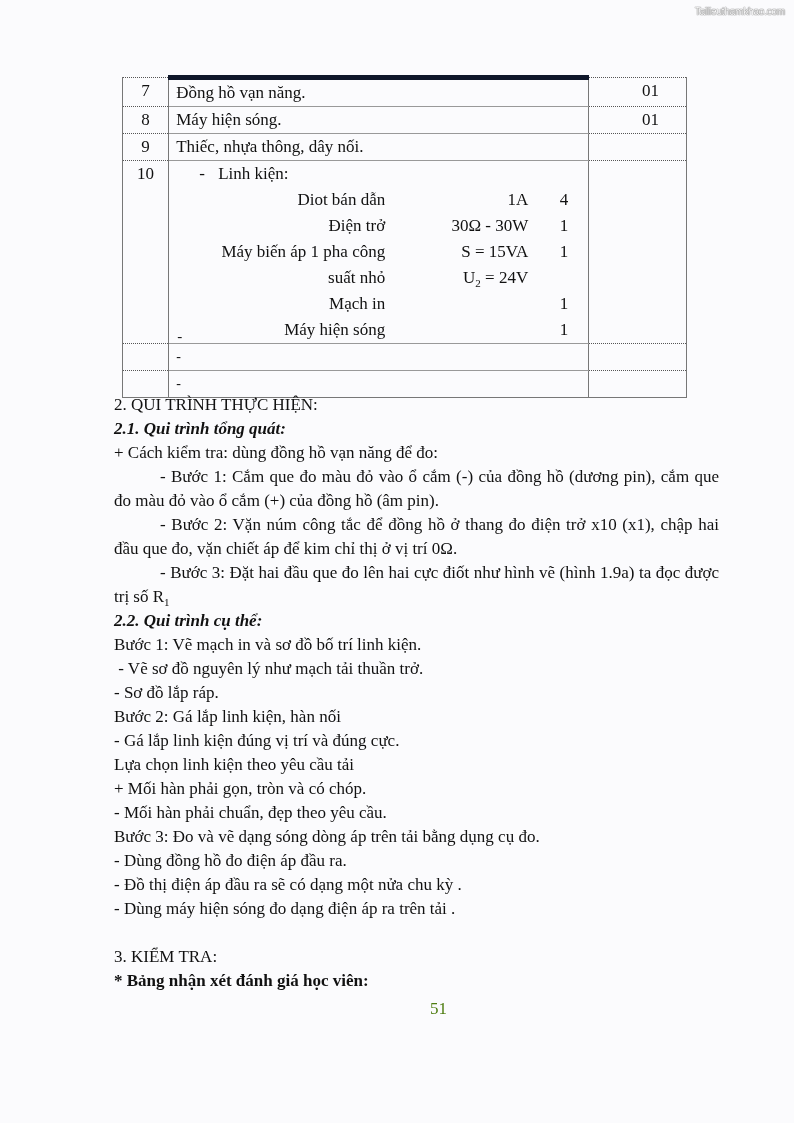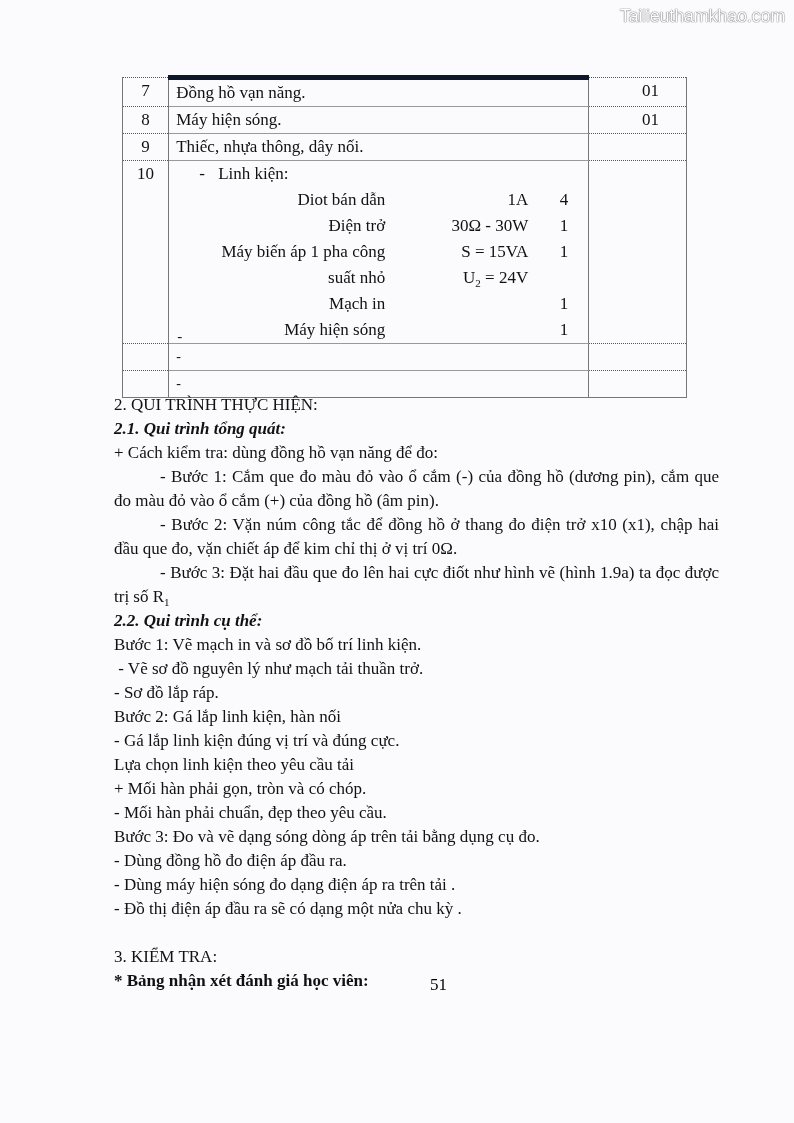--- a/index.html
+++ b/index.html
@@ -13,21 +13,21 @@
       position: relative;
       font-family: "Liberation Serif", "DejaVu Serif", serif;
       color: #111;
       overflow: hidden;
     }
     .watermark {
       position: absolute;
       top: 6px;
       right: 9px;
       font-family: "Liberation Sans", "DejaVu Sans", sans-serif;
-      font-size: 18px;
+      font-size: 10px;
       color: #fff;
       text-shadow: 0 0 1px #555, 0 0 1px #555;
       letter-spacing: -0.2px;
     }
     table.equip {
       position: absolute;
       left: 122px;
       top: 75px;
       width: 565px;
       border-collapse: collapse;
@@ -78,24 +78,24 @@
     }
     .body-text p { margin: 0; }
     .body-text .indent { text-indent: 46px; text-align: justify; }
     .body-text .bi { font-weight: bold; font-style: italic; }
     .body-text .b { font-weight: bold; }
     .body-text .gap { height: 24px; }
     .body-text sub { font-size: 11px; line-height: 0; }
 
     .page-num {
       position: absolute;
-      top: 975px;
+      top: 999px;
       left: 430px;
       font-size: 17px;
-      color: #000000;
+      color: #4d7c0f;
     }
   </style>
 </head>
 <body>
 
 <div class="watermark">Tailieuthamkhao.com</div>
 
 <table class="equip">
   <tbody>
       <tr class="r first sep">
@@ -171,20 +171,20 @@
   <p>Bước 1:  Vẽ mạch in và sơ đồ bố trí linh kiện.</p>
   <p style="white-space:pre;"> - Vẽ sơ đồ nguyên lý như mạch tải thuần trở.</p>
   <p>- Sơ đồ lắp ráp.</p>
   <p>Bước 2:  Gá lắp linh kiện, hàn nối</p>
   <p>- Gá lắp linh kiện đúng vị trí và đúng cực.</p>
   <p>Lựa chọn linh kiện theo yêu cầu tải</p>
   <p>+ Mối hàn phải gọn, tròn và có chóp.</p>
   <p>- Mối hàn phải chuẩn, đẹp theo yêu cầu.</p>
   <p>Bước 3:  Đo và vẽ dạng sóng dòng áp trên tải bằng dụng cụ đo.</p>
   <p>- Dùng đồng hồ đo điện áp đầu ra.</p>
+  <p>- Đồ thị điện áp đầu ra sẽ có dạng một nửa chu kỳ .</p>
   <p>- Dùng máy hiện sóng đo dạng điện áp ra trên tải .</p>
-  <p>- Đồ thị điện áp đầu ra sẽ có dạng một nửa chu kỳ .</p>
   <div class="gap"></div>
   <p>3. KIỂM TRA:</p>
   <p class="b">* Bảng nhận xét đánh giá học viên:</p>
 </div>
 
 <div class="page-num">51</div>
 
 </body></html>

